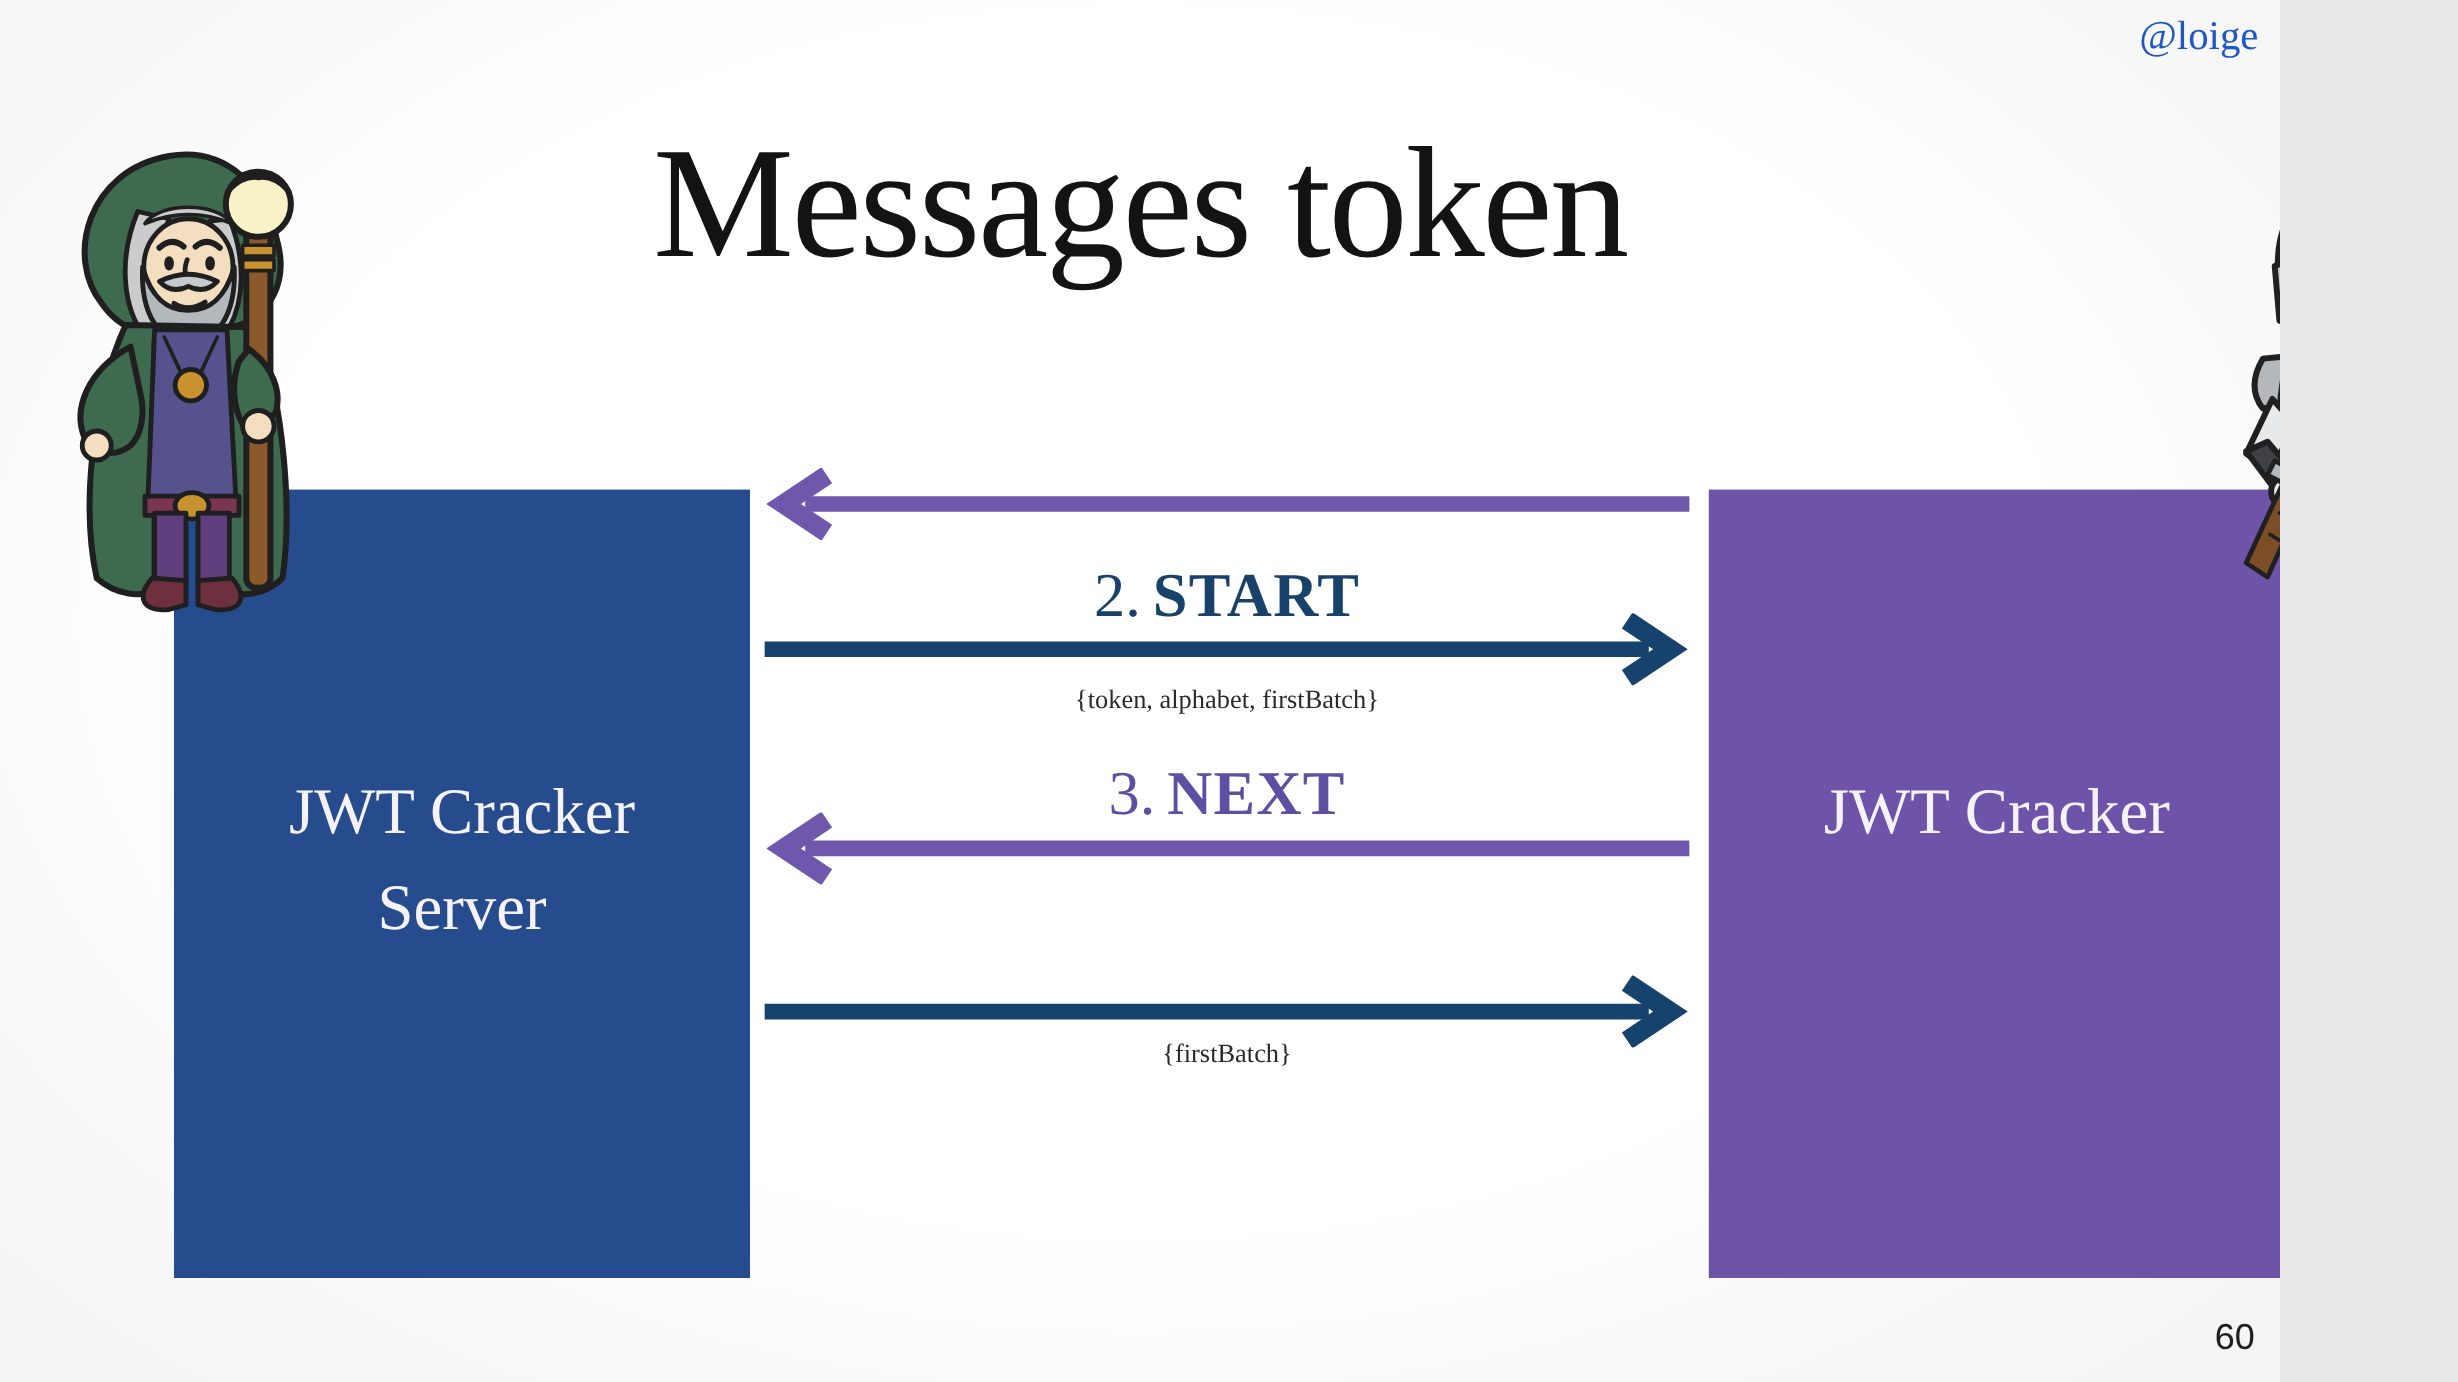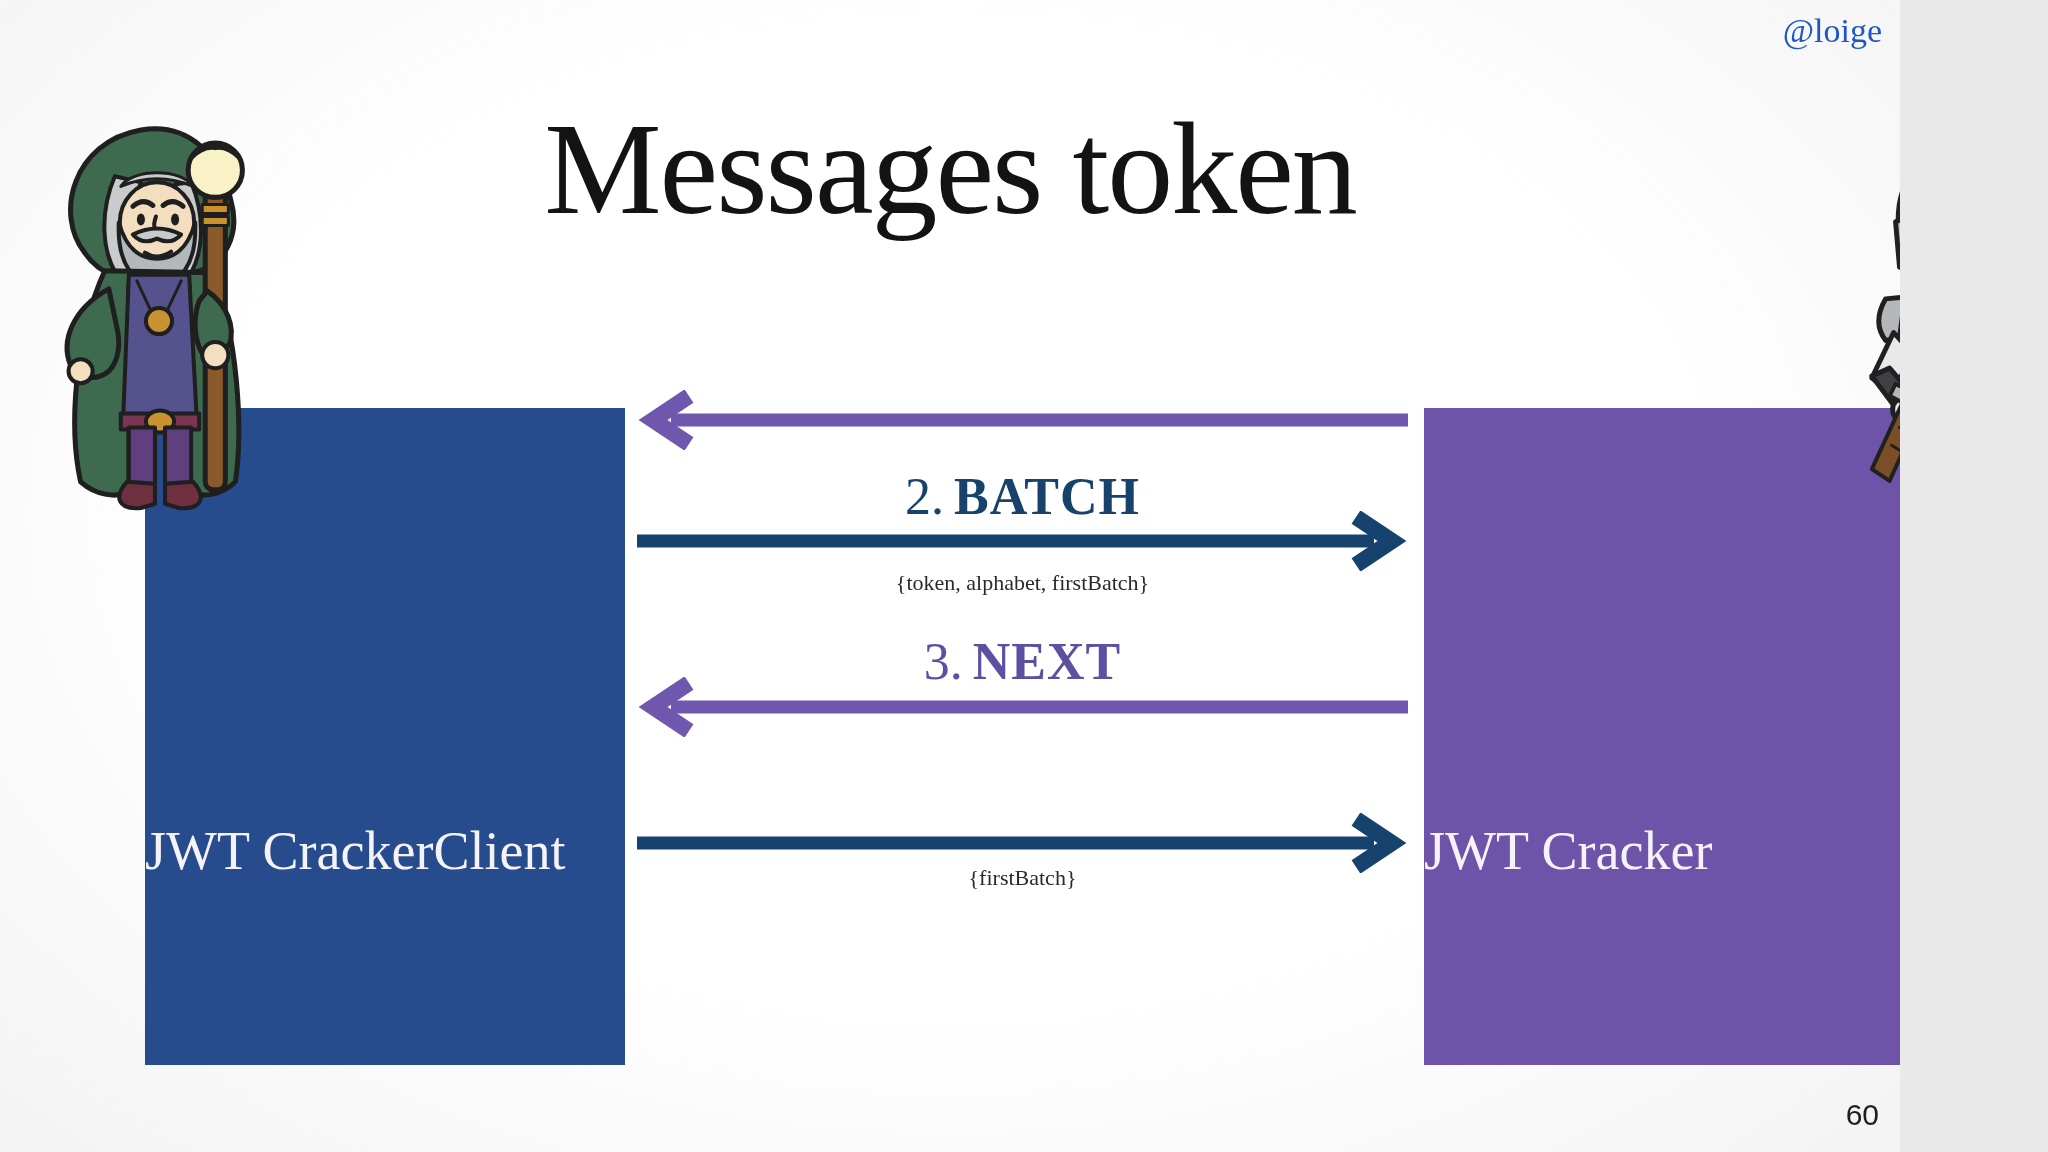--- a/index.html
+++ b/index.html
@@ -15,21 +15,21 @@
     font-size:34px;color:#1E57C4;
   }
   .title{
     position:absolute;left:0;right:0;top:96px;
     text-align:center;
     font-size:132px;line-height:1.1;
     color:#131313;letter-spacing:-2px;
   }
   .actor-box{
     position:absolute;top:408px;width:480px;height:657px;
-    display:flex;flex-direction:row;align-items:center;
+    display:flex;flex-direction:column;align-items:center;
     padding-top:228px;box-sizing:border-box;
     text-align:center;color:#F5F3F7;
     font-size:54px;line-height:80px;
   }
   .server-box{left:145px;background:#264C8D;}
   .client-box{left:1424px;background:#6E54A8;}
   .msg-label{
     position:absolute;left:637px;width:771px;
     text-align:center;font-size:52px;line-height:56px;white-space:nowrap;
   }
@@ -57,34 +57,34 @@
 <body>
 
 <div class="slide">
 
   <div class="handle">@loige</div>
 
   <div class="title">Messages token</div>
 
   <div class="actor-box server-box">
     <div>JWT Cracker</div>
-    <div>Client</div>
+    <div>Server</div>
   </div>
 
   <div class="actor-box client-box">
     <div>JWT Cracker</div>
   </div>
 
   <svg class="arrow" style="top:390px" viewBox="0 0 771 60">
     <line x1="34" y1="30" x2="771" y2="30" stroke="#6F57AE" stroke-width="13"></line>
     <polyline points="52,6 16,30 52,54" fill="none" stroke="#6F57AE" stroke-width="16" stroke-linejoin="miter"></polyline>
   </svg>
 
   <div class="msg-label navy" style="top:469px">
-    <span class="msg-num">2.</span><span class="msg-name">BATCH</span>
+    <span class="msg-num">2.</span><span class="msg-name">START</span>
   </div>
   <svg class="arrow" style="top:511px" viewBox="0 0 771 60">
     <line x1="0" y1="30" x2="737" y2="30" stroke="#16426E" stroke-width="13"></line>
     <polyline points="719,6 755,30 719,54" fill="none" stroke="#16426E" stroke-width="16" stroke-linejoin="miter"></polyline>
   </svg>
   <div class="payload" style="top:565px">{token, alphabet, firstBatch}</div>
 
   <div class="msg-label purple" style="top:634px">
     <span class="msg-num">3.</span><span class="msg-name">NEXT</span>
   </div>

